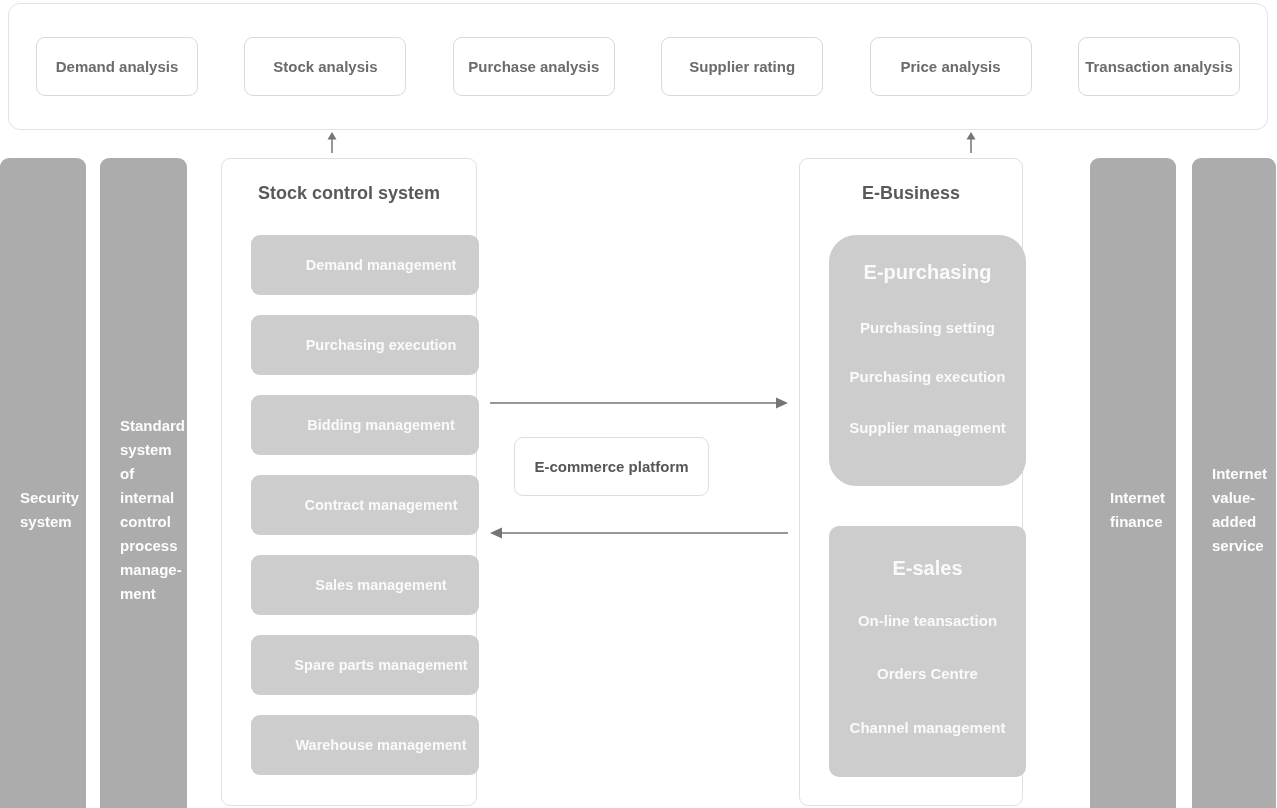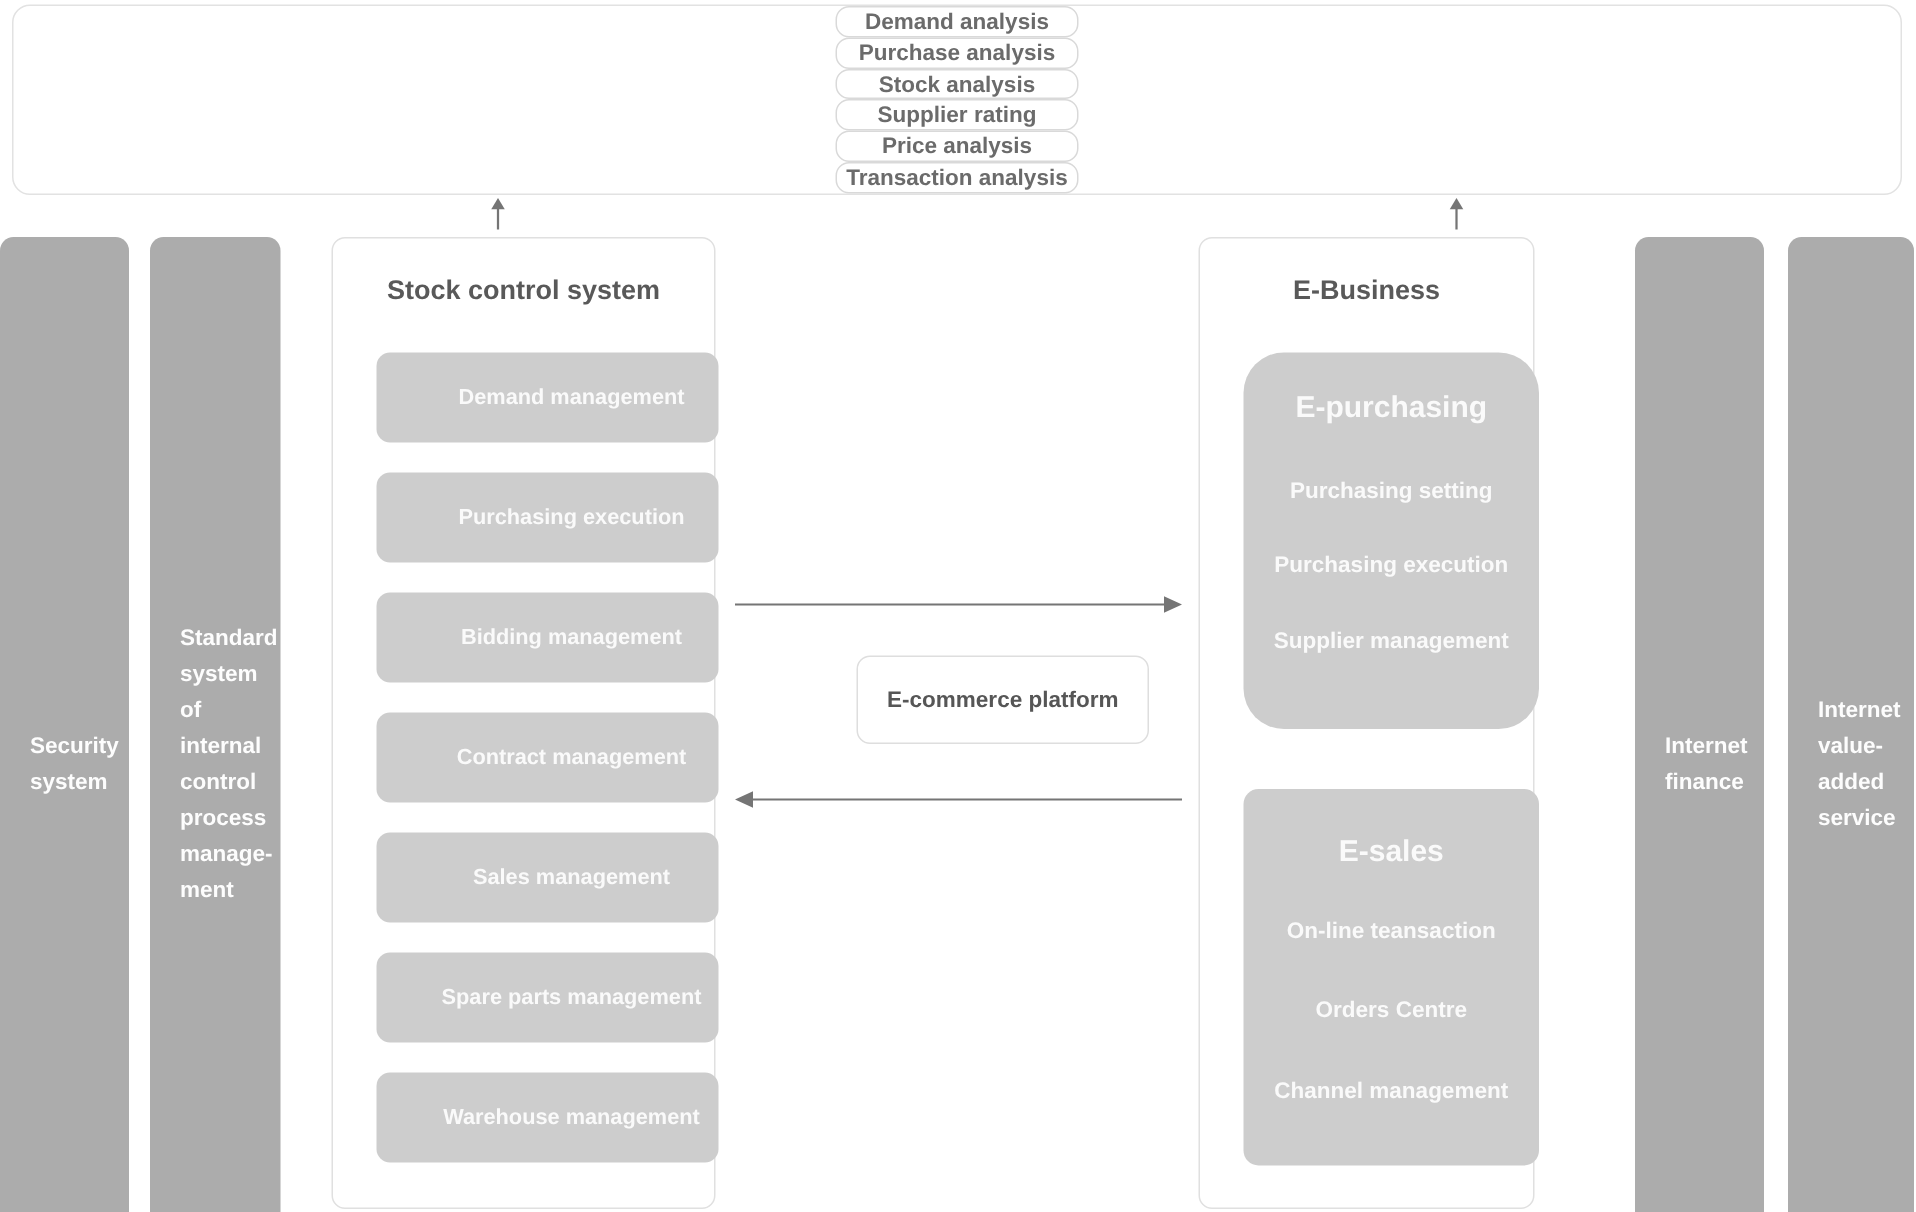--- a/index.html
+++ b/index.html
@@ -6,21 +6,21 @@
   body{
     width:1277px;height:808px;position:relative;overflow:hidden;
     font-family:"Liberation Sans","DejaVu Sans",sans-serif;
     -webkit-font-smoothing:antialiased;
   }
   
   .top-panel{
     position:absolute;left:8px;top:3px;width:1260px;height:127px;
     border:1.5px solid #e2e2e2;border-radius:12px;box-sizing:border-box;
     display:flex;align-items:center;justify-content:space-between;
-    padding:0 27px;background:#fff;flex-direction:column;
+    padding:0 27px;background:#fff;
   }
   .analysis-box{
     width:162px;height:59px;box-sizing:border-box;
     border:1.5px solid #d9d9d9;border-radius:9px;
     display:flex;align-items:center;justify-content:center;
     color:#6b6b6b;font-size:15px;font-weight:600;text-align:center;
     background:#fff;
   }
   
   .vbar{
@@ -65,44 +65,44 @@
   #sub-purchasing .t0{top:25px}
   #sub-purchasing .t1{top:84px}
   #sub-purchasing .t2{top:133px}
   #sub-purchasing .t3{top:184px}
   #sub-sales .t0{top:30px}
   #sub-sales .t1{top:86px}
   #sub-sales .t2{top:139px}
   #sub-sales .t3{top:193px}
   
   #platform{
-    position:absolute;left:571px;top:437px;width:195px;height:59px;
+    position:absolute;left:514px;top:437px;width:195px;height:59px;
     box-sizing:border-box;border:1.5px solid #dedede;border-radius:9px;
     background:#fff;display:flex;align-items:center;justify-content:center;
     color:#565656;font-size:15px;font-weight:600;
   }
   
   .arrow-svg{position:absolute;overflow:visible;}
   #arrow-right{left:490px;top:396px;}
   #arrow-left{left:490px;top:526px;}
   #up-arrow-left{left:326px;top:131px;}
   #up-arrow-right{left:965px;top:131px;}
 </style>
 </head>
 <body>
 
 <div class="top-panel">
   <div class="analysis-box">
     <span>Demand analysis</span>
   </div>
   <div class="analysis-box">
+    <span>Stock analysis</span>
+  </div>
+  <div class="analysis-box">
     <span>Purchase analysis</span>
-  </div>
-  <div class="analysis-box">
-    <span>Stock analysis</span>
   </div>
   <div class="analysis-box">
     <span>Supplier rating</span>
   </div>
   <div class="analysis-box">
     <span>Price analysis</span>
   </div>
   <div class="analysis-box">
     <span>Transaction analysis</span>
   </div>

